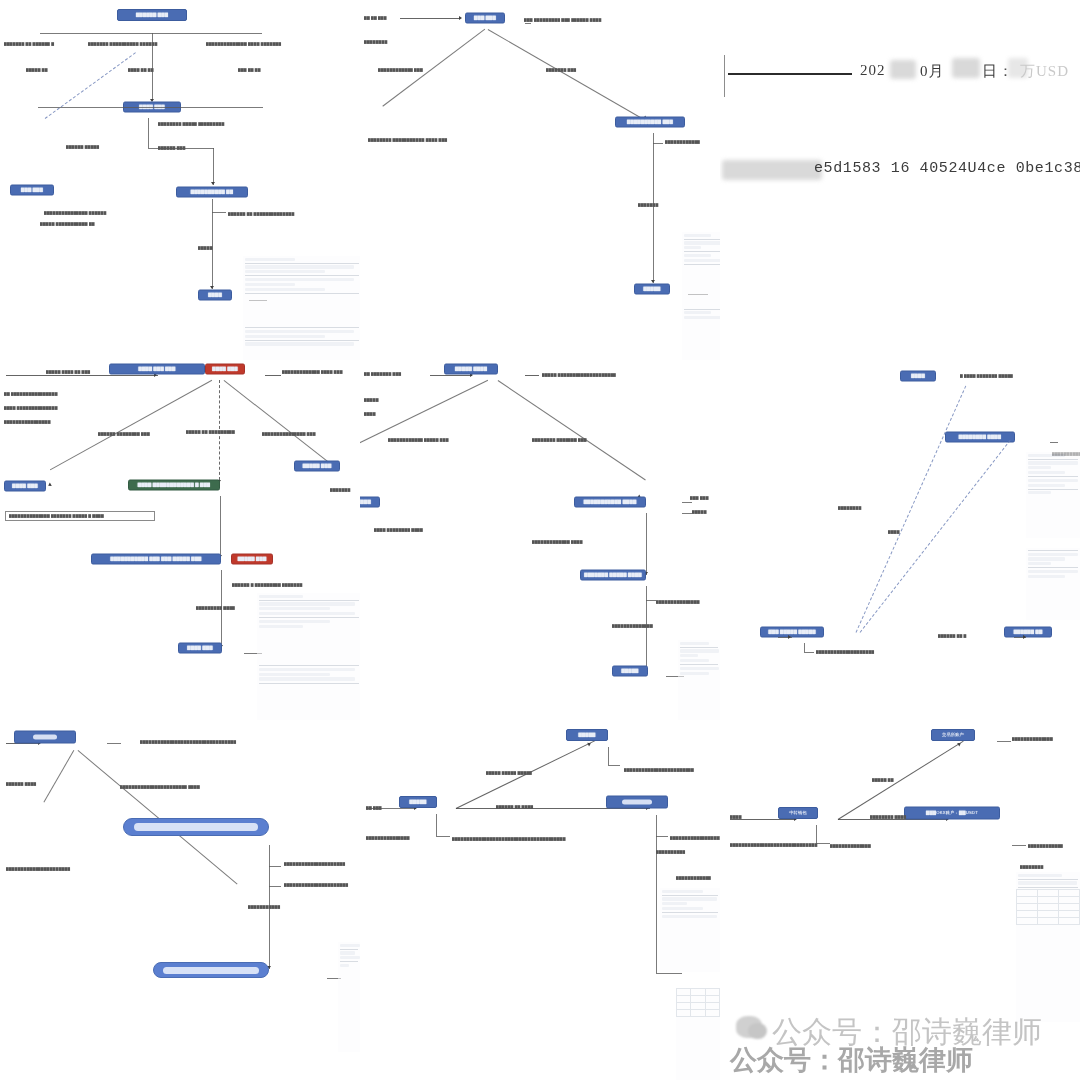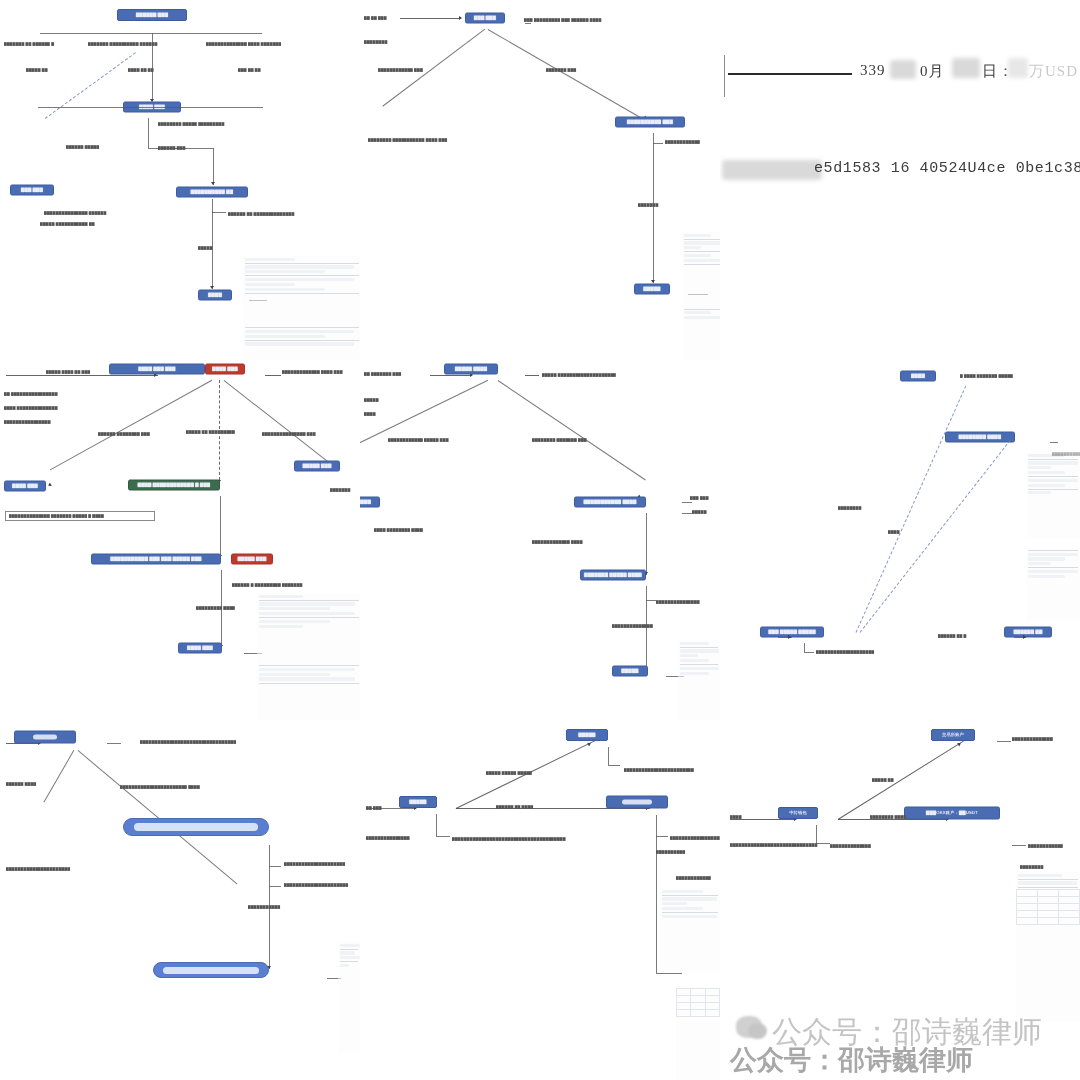--- a/index.html
+++ b/index.html
@@ -203,27 +203,27 @@
         <div class="drow m"></div>
     <div class="drow l"></div>
   </div>
 </div>
 
 <div class="panel" style="left:720px;top:0;width:360px;height:360px;">
 
   <div class="hdr-vbar" style="left:4px;top:55px;height:42px;"></div>
   <div class="hdr-line" style="left:8px;top:73px;width:124px;"></div>
 
-  <div class="hdr-text" style="left:140px;top:62px;">339</div>
+  <div class="hdr-text" style="left:140px;top:62px;">202</div>
   <div class="blurblock" style="left:170px;top:60px;width:26px;height:19px;"></div>
   <div class="hdr-text" style="left:200px;top:62px;">0月</div>
   <div class="blurblock" style="left:232px;top:58px;width:28px;height:20px;"></div>
   <div class="hdr-text" style="left:262px;top:62px;">日：</div>
   <div class="blurblock lite" style="left:288px;top:58px;width:20px;height:20px;"></div>
-  <div class="hdr-text faint" style="left:309px;top:62px;">万USD</div>
+  <div class="hdr-text faint" style="left:300px;top:62px;">万USD</div>
 
   <div class="blurblock" style="left:2px;top:160px;width:100px;height:20px;"></div>
   <div class="hash-text" style="left:94px;top:160px;">e5d1583 16 40524U4ce 0be1c38</div>
 </div>
 
 <div class="panel" style="left:0;top:360px;width:360px;height:360px;">
 
   <div class="edge thick" style="left:6px;top:15px;width:152px;"></div>
   <div class="arrow" style="left:154px;top:13px;"></div>
 

